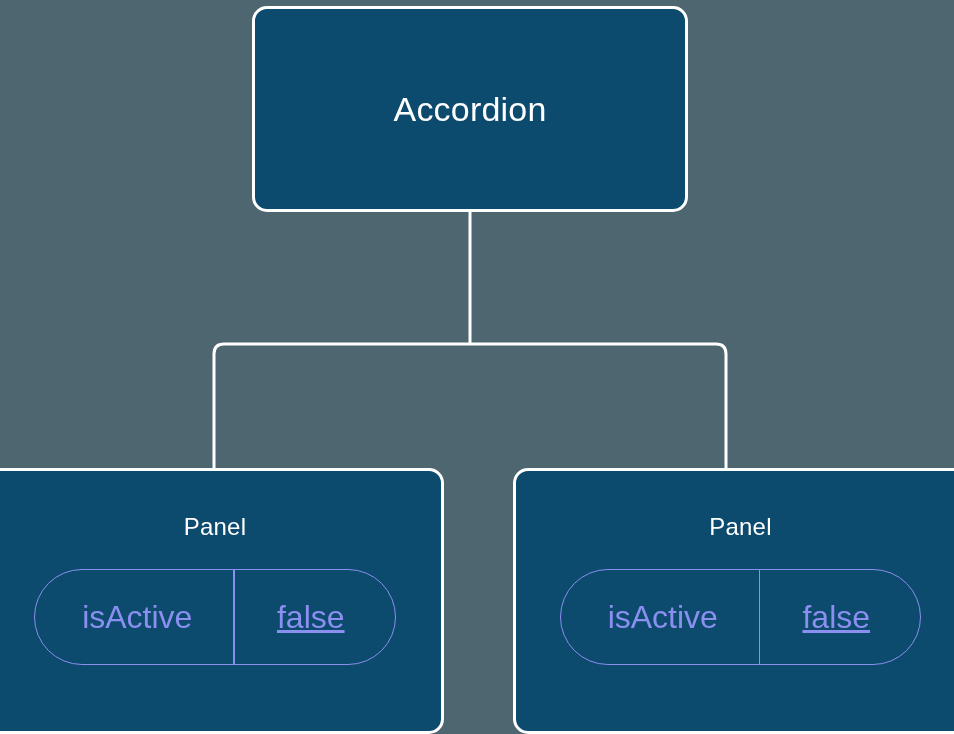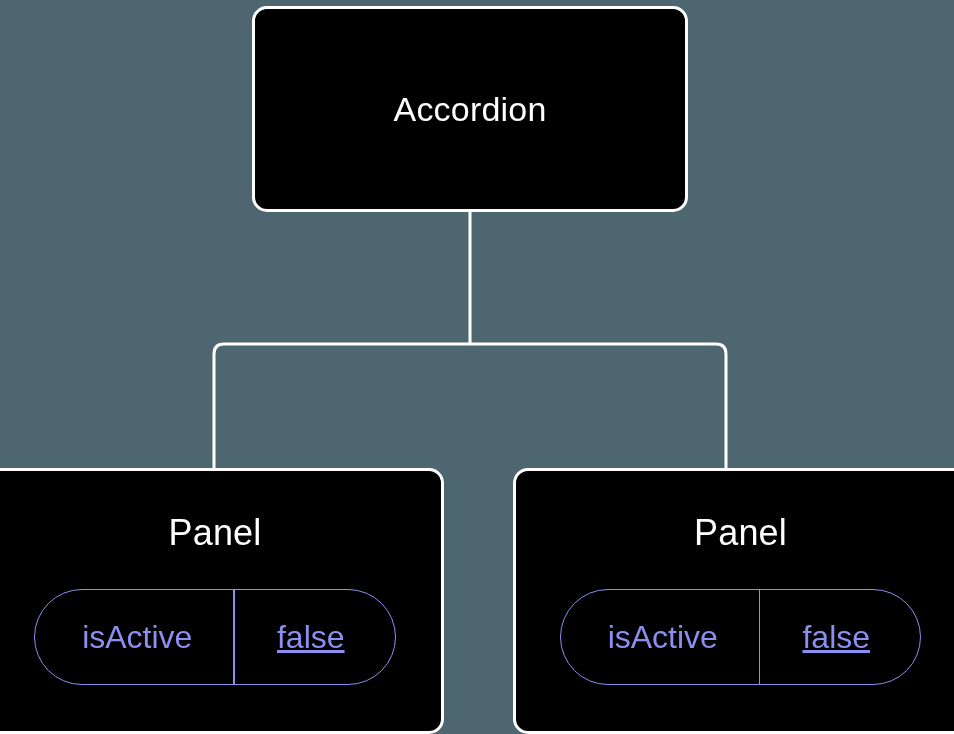--- a/index.html
+++ b/index.html
@@ -27,21 +27,21 @@
     top: 0;
     width: 954px;
     height: 734px;
     pointer-events: none;
   }
 
   
   .node {
     position: absolute;
     box-sizing: border-box;
-    background: #000000;
+    background: #0c4a6e;
     border: 3px solid #ffffff;
     border-radius: 15px;
     display: flex;
     flex-direction: column;
     align-items: center;
   }
   .node-root {
     left: 252px;
     top: 6px;
     width: 436px;
@@ -55,37 +55,37 @@
     letter-spacing: 0.2px;
     white-space: nowrap;
   }
 
   .node-child {
     top: 468px;
     height: 266px;
     padding-top: 44px;
   }
   .node-child .node-title {
-    font-size: 36px;
+    font-size: 24px;
   }
   
   .child-left {
     left: -14px;
     width: 458px;
   }
   
   .child-right {
     left: 513px;
     width: 455px;
   }
 
   
   .pill {
     box-sizing: border-box;
-    margin-top: 38px;
+    margin-top: 30px;
     height: 96px;
     border: 1.5px solid #8b8ff0;
     border-radius: 48px;
     display: flex;
     align-items: stretch;
     color: #8b8ff0;
     font-size: 32px;
   }
   .pill-cell {
     display: flex;

